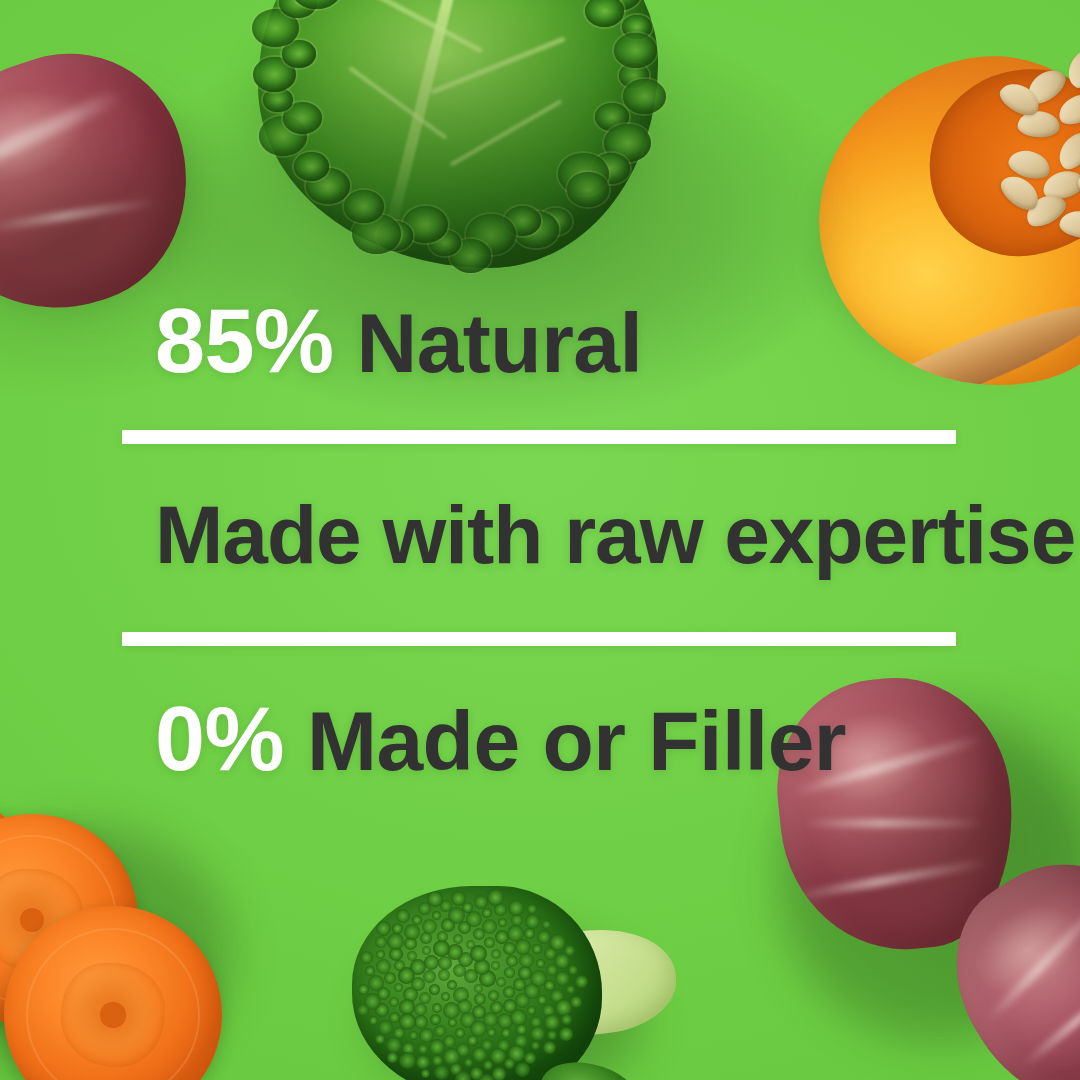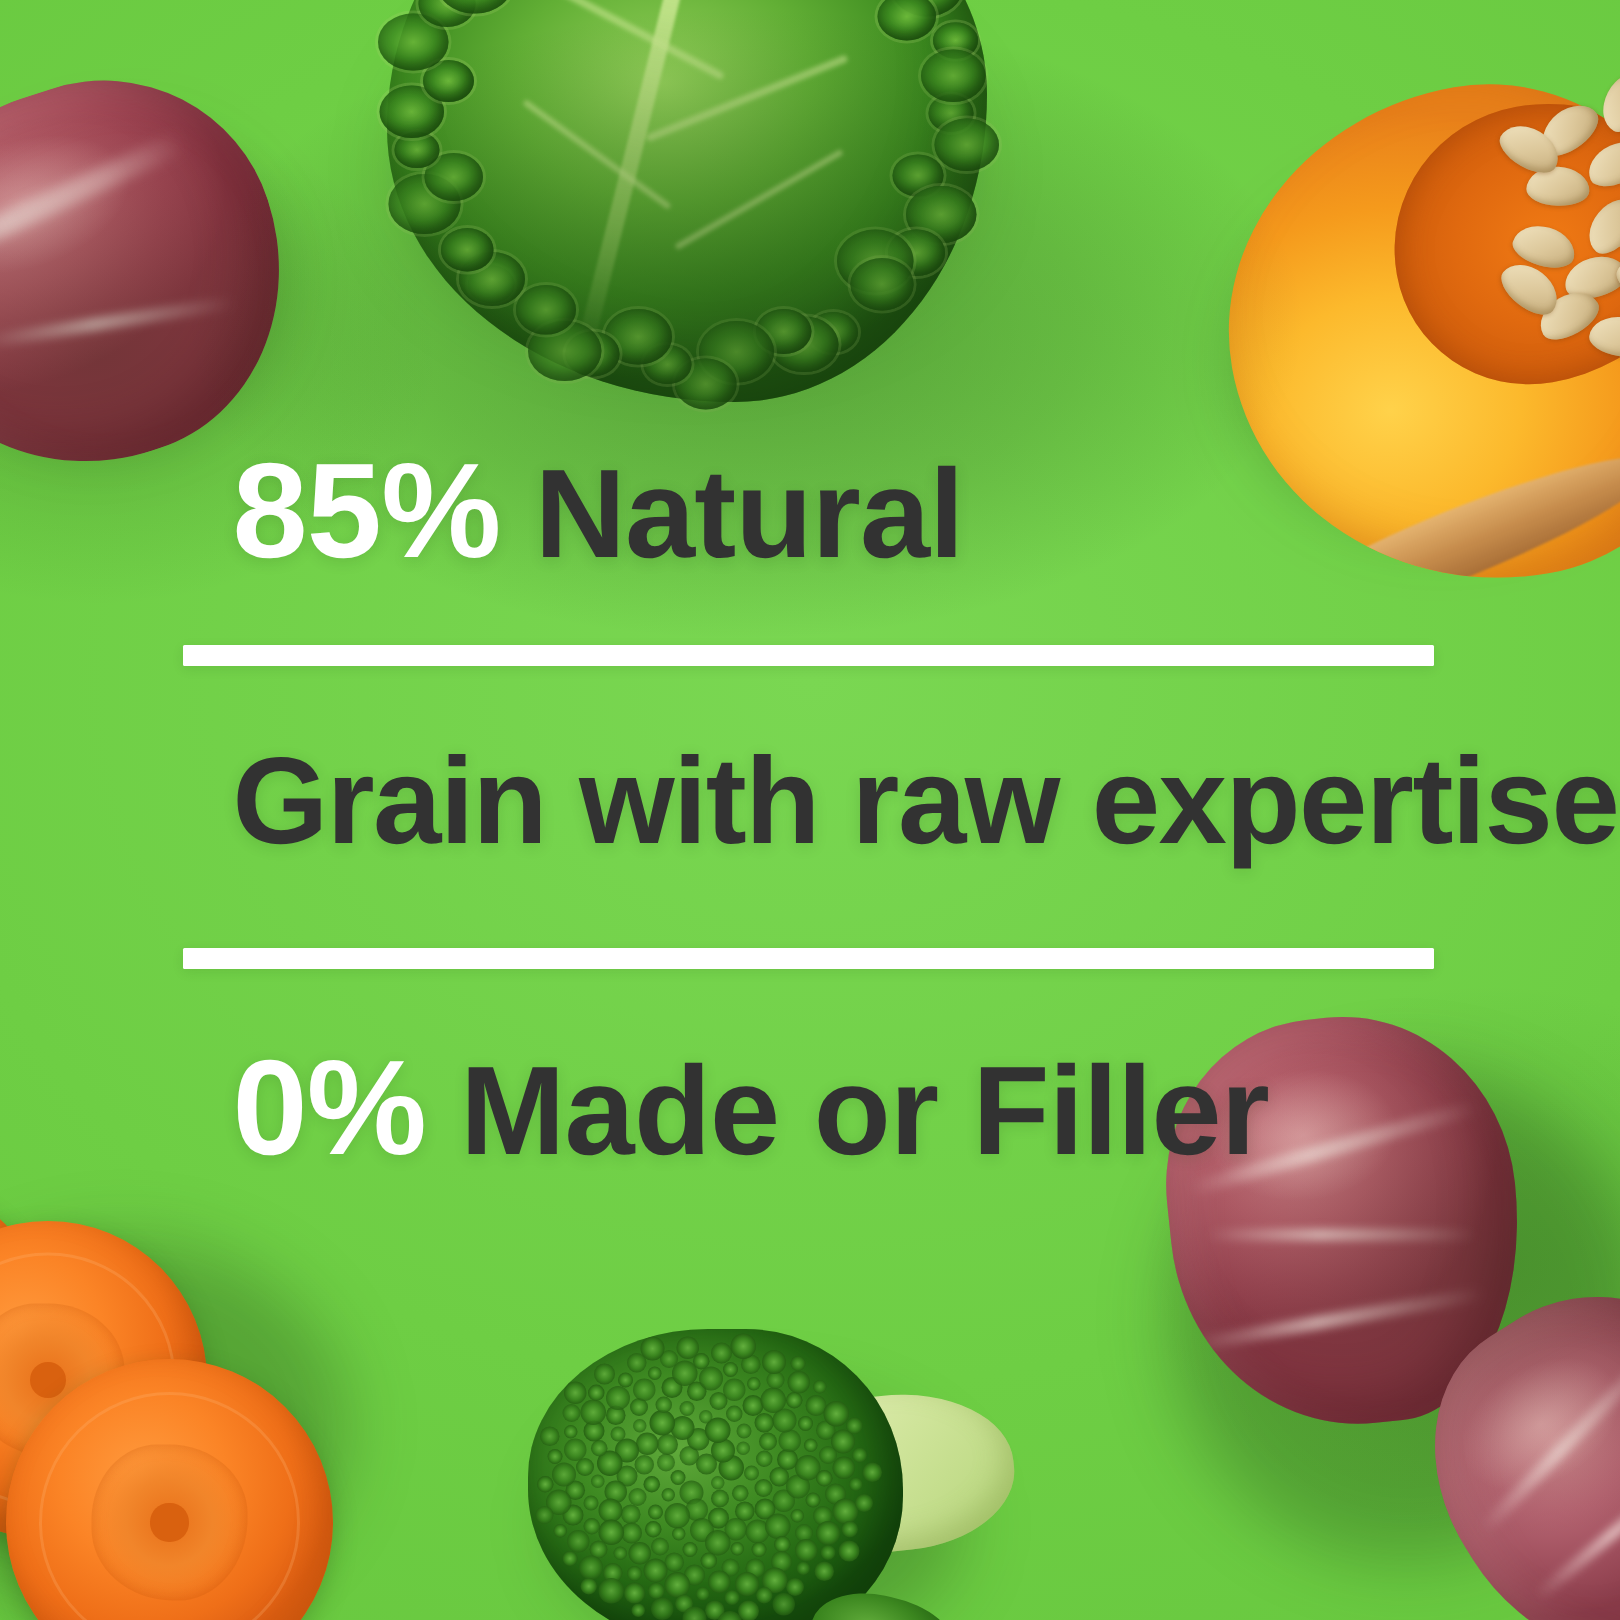--- a/index.html
+++ b/index.html
@@ -626,21 +626,21 @@
   <div class="bg-shade"></div>
 
   <div class="content">
 
     <div class="claim claim-1">
       <span class="pct">85%</span><span class="label" style="white-space: pre;"> Natural</span>
     </div>
 
     <div class="rule rule-1"></div>
 
-    <div class="claim claim-2">Grain with raw expertise</div>
+    <div class="claim claim-2">Made with raw expertise</div>
 
     <div class="rule rule-2"></div>
 
     <div class="claim claim-3">
       <span class="pct">0%</span><span class="label" style="white-space: pre;"> Made or Filler</span>
     </div>
 
   </div>
 </div>
 

